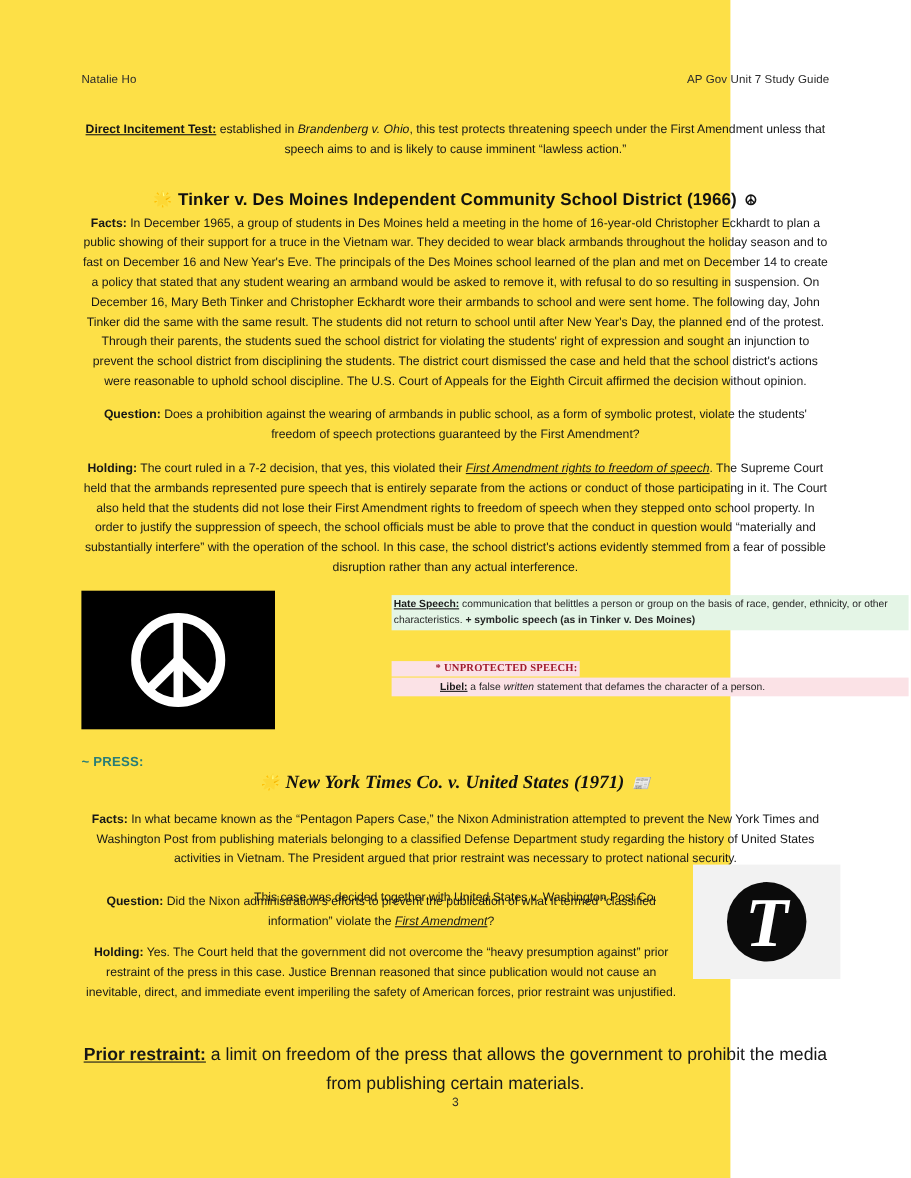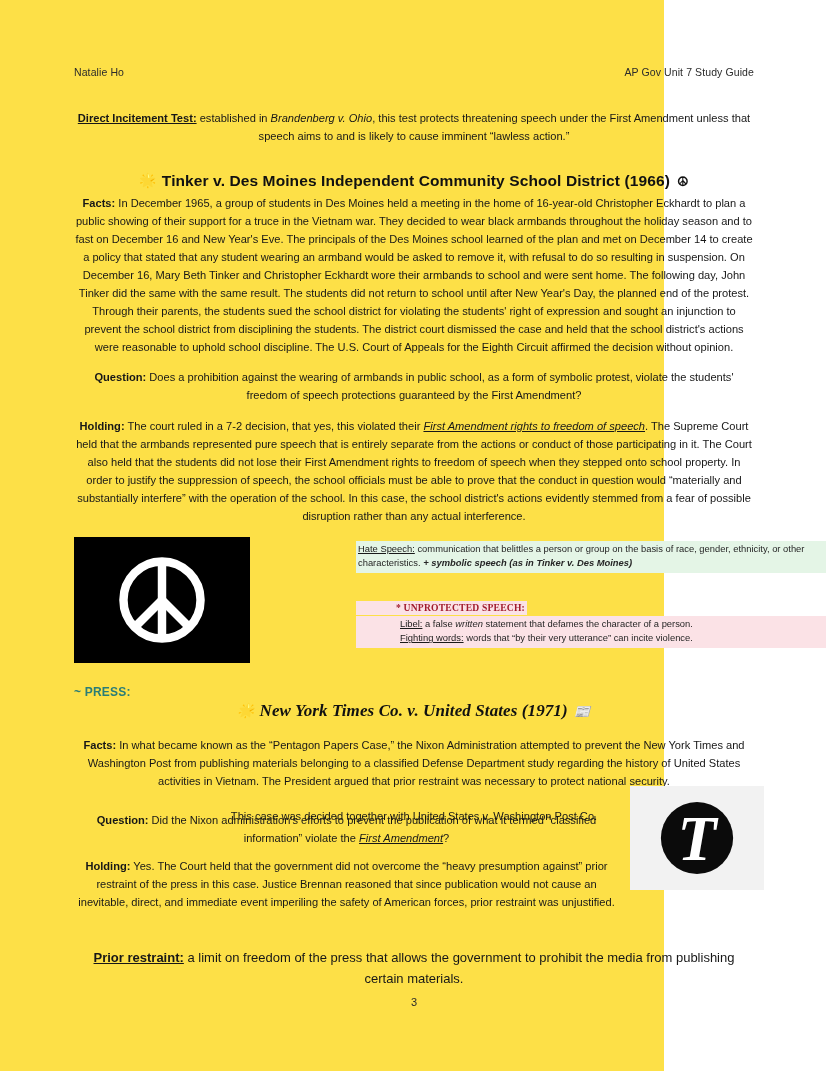--- a/index.html
+++ b/index.html
@@ -136,27 +136,27 @@
     letter-spacing: .2px;
   }
   .speech-title.green { color: #1f6b34; }
   .speech-title.pink { color: #a01b2e; }
   .speech-line {
     font-size: 9.4px;
     line-height: 1.52;
     color: #262626;
   }
   .speech-line .term {
-    font-weight: 400;
+    font-weight: 700;
     text-decoration: underline;
   }
   .speech-line .term.green { color: #1a1a1a; }
   .speech-line .term.pink { color: #1a1a1a; }
   .speech-line i { font-style: italic; }
-  .speech-line b { font-weight: 700; font-style: italic; }
+  .speech-line b { font-weight: 700; }
   .speech-fine {
     font-size: 7.3px;
     line-height: 1.5;
     color: #3a3a3a;
   }
   .speech-fine i { font-style: italic; }
 
   
   .page-number {
     position: absolute;
@@ -206,21 +206,20 @@
     </div>
 
     <div class="speech-block" style="top:597px;">
       <div>
         <div class="hl-pink" style="display:inline-block;padding-left:40px;">
           <div class="speech-title pink">* UNPROTECTED SPEECH:</div>
         </div>
       </div>
       <div class="hl-pink" style="display:block; margin-top:1px;padding-left:44px;">
         <div class="speech-line"><span class="term pink">Libel:</span><span> a false </span><i>written</i><span> statement that defames the character of a person.</span></div>
-        <div class="speech-line"><span class="term pink">Fighting words:</span><span> words that “by their very utterance” can incite violence.</span></div>
       </div>
     </div>
 
     <div class="section-label" style="top:685px; left:0;">~ PRESS:</div>
 
     <div class="case-heading serif-style" style="top:701px;font-style:italic;">
       <span class="emoji-sun">🌟</span><span>New York Times Co. v. United States (1971)</span><span class="emoji-tail">📰</span>
     </div>
 
     <div class="para" style="top:737px;">
@@ -229,21 +228,21 @@
     <div class="para" style="top:808px;">This case was decided together with United States v. Washington Post Co.</div>
 
     <div class="para" style="top:812px; width:545px;">
       <b>Question:</b><span> Did the Nixon administration's efforts to prevent the publication of what it termed “classified information” violate the </span><span class="u-ital">First Amendment</span><span>?</span>
     </div>
 
     <div class="para" style="top:858px; width:545px;">
       <b>Holding:</b><span> Yes. The Court held that the government did not overcome the “heavy presumption against” prior restraint of the press in this case. Justice Brennan reasoned that since publication would not cause an inevitable, direct, and immediate event imperiling the safety of American forces, prior restraint was unjustified.</span>
     </div>
 
-    <div class="para" style="top:947px; font-size:13px;">
+    <div class="para" style="top:947px; font-size:16px;">
       <span class="u-bold">Prior restraint:</span><span> a limit on freedom of the press that allows the government to prohibit the media from publishing certain materials.</span>
     </div>
 
     <div class="page-number">3</div>
   </div>
 
   <div class="peace-box">
     <svg width="94" height="94" viewBox="0 0 100 100">
       <circle cx="50" cy="50" r="41" fill="none" stroke="#ffffff" stroke-width="9"></circle>
       <line x1="50" y1="9" x2="50" y2="91" stroke="#ffffff" stroke-width="9"></line>

